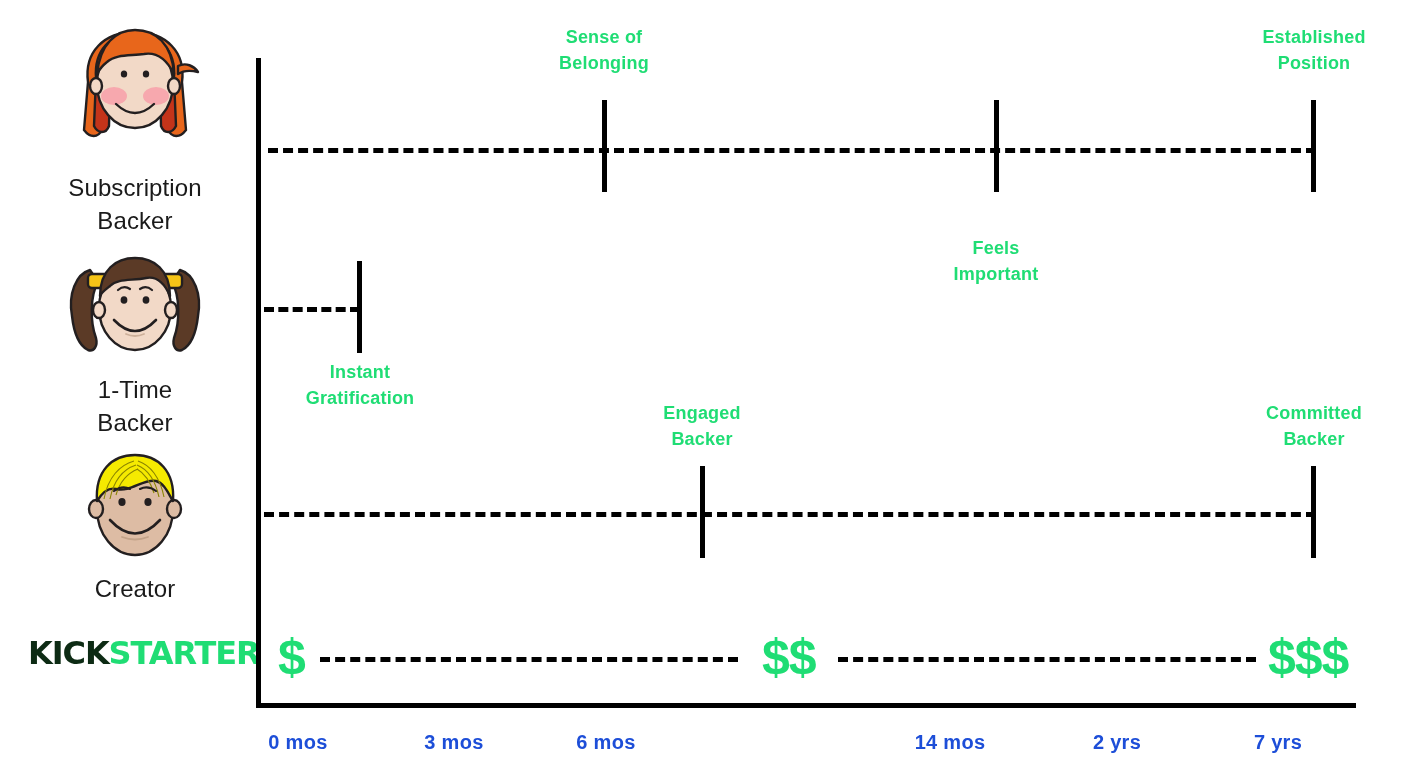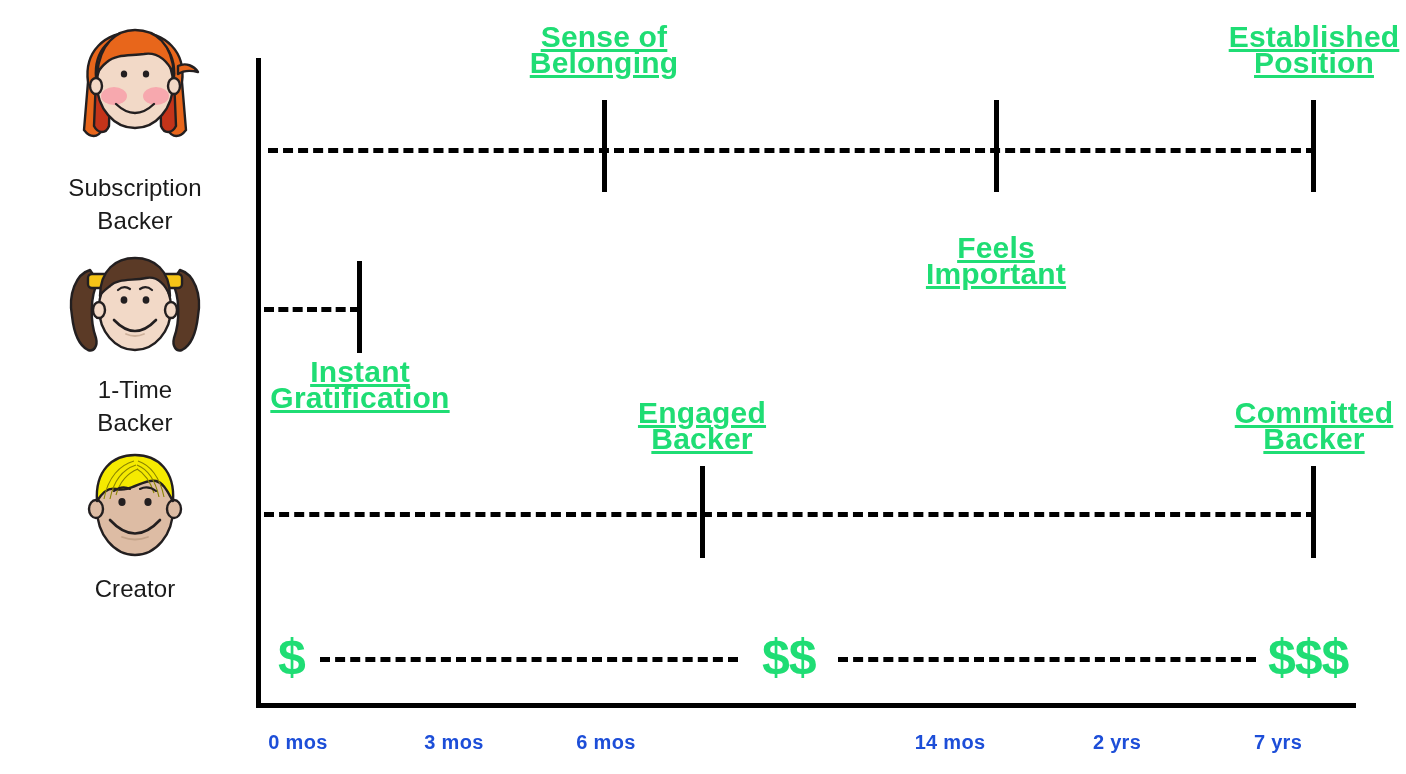--- a/index.html
+++ b/index.html
@@ -24,21 +24,21 @@
 
   
   .rail{position:absolute;height:0;border-top:5px dashed #000;}
 
   
   .tick{position:absolute;background:#000;width:5px;}
 
   
   .milestone{
     position:absolute;text-align:center;color:#1fdd74;
-    font-weight:bold;font-size:30px;line-height:26px;letter-spacing:.2px;text-decoration:underline;
+    font-weight:bold;font-size:18px;line-height:26px;letter-spacing:.2px;
   }
 
   
   .xtick{
     position:absolute;text-align:center;color:#1d4ed8;
     font-weight:bold;font-size:20px;letter-spacing:.3px;
   }
 
   
   .money{
@@ -120,20 +120,23 @@
       <path d="M54 44 q8 -6 16 -2" fill="none" stroke="#231f20" stroke-width="2.1" stroke-linecap="round"></path>
       <path d="M80 42 q8 -4 16 2" fill="none" stroke="#231f20" stroke-width="2.1" stroke-linecap="round"></path>
       <ellipse cx="62" cy="55" rx="3.6" ry="4" fill="#231f20" stroke="none"></ellipse>
       <ellipse cx="88" cy="55" rx="3.6" ry="4" fill="#231f20" stroke="none"></ellipse>
       <path d="M50 73 Q75 100 100 73" fill="none" stroke="#231f20" stroke-width="2.6" stroke-linecap="round"></path>
       <path d="M62 90 Q75 95 88 90" fill="none" stroke="#c2a288" stroke-width="1.8" stroke-linecap="round"></path>
     </svg>
     <div class="plabel">Creator</div>
   </div>
 
+  <div class="ks" style="left:28px;top:634px;width:230px;text-align:center;">
+    <span class="k1">KICK</span><span class="k2">STARTER</span>
+  </div>
 
   <div class="yaxis" style="left:256px;top:58px;height:650px;"></div>
   <div class="xaxis" style="left:256px;top:703px;width:1100px;"></div>
 
   <div class="rail" style="left:268px;top:148px;width:1048px;"></div>
   <div class="tick" style="left:602px;top:100px;height:92px;"></div>
   <div class="tick" style="left:994px;top:100px;height:92px;"></div>
   <div class="tick" style="left:1311px;top:100px;height:92px;"></div>
 
   <div class="milestone" style="left:494px;top:24px;width:220px;">

